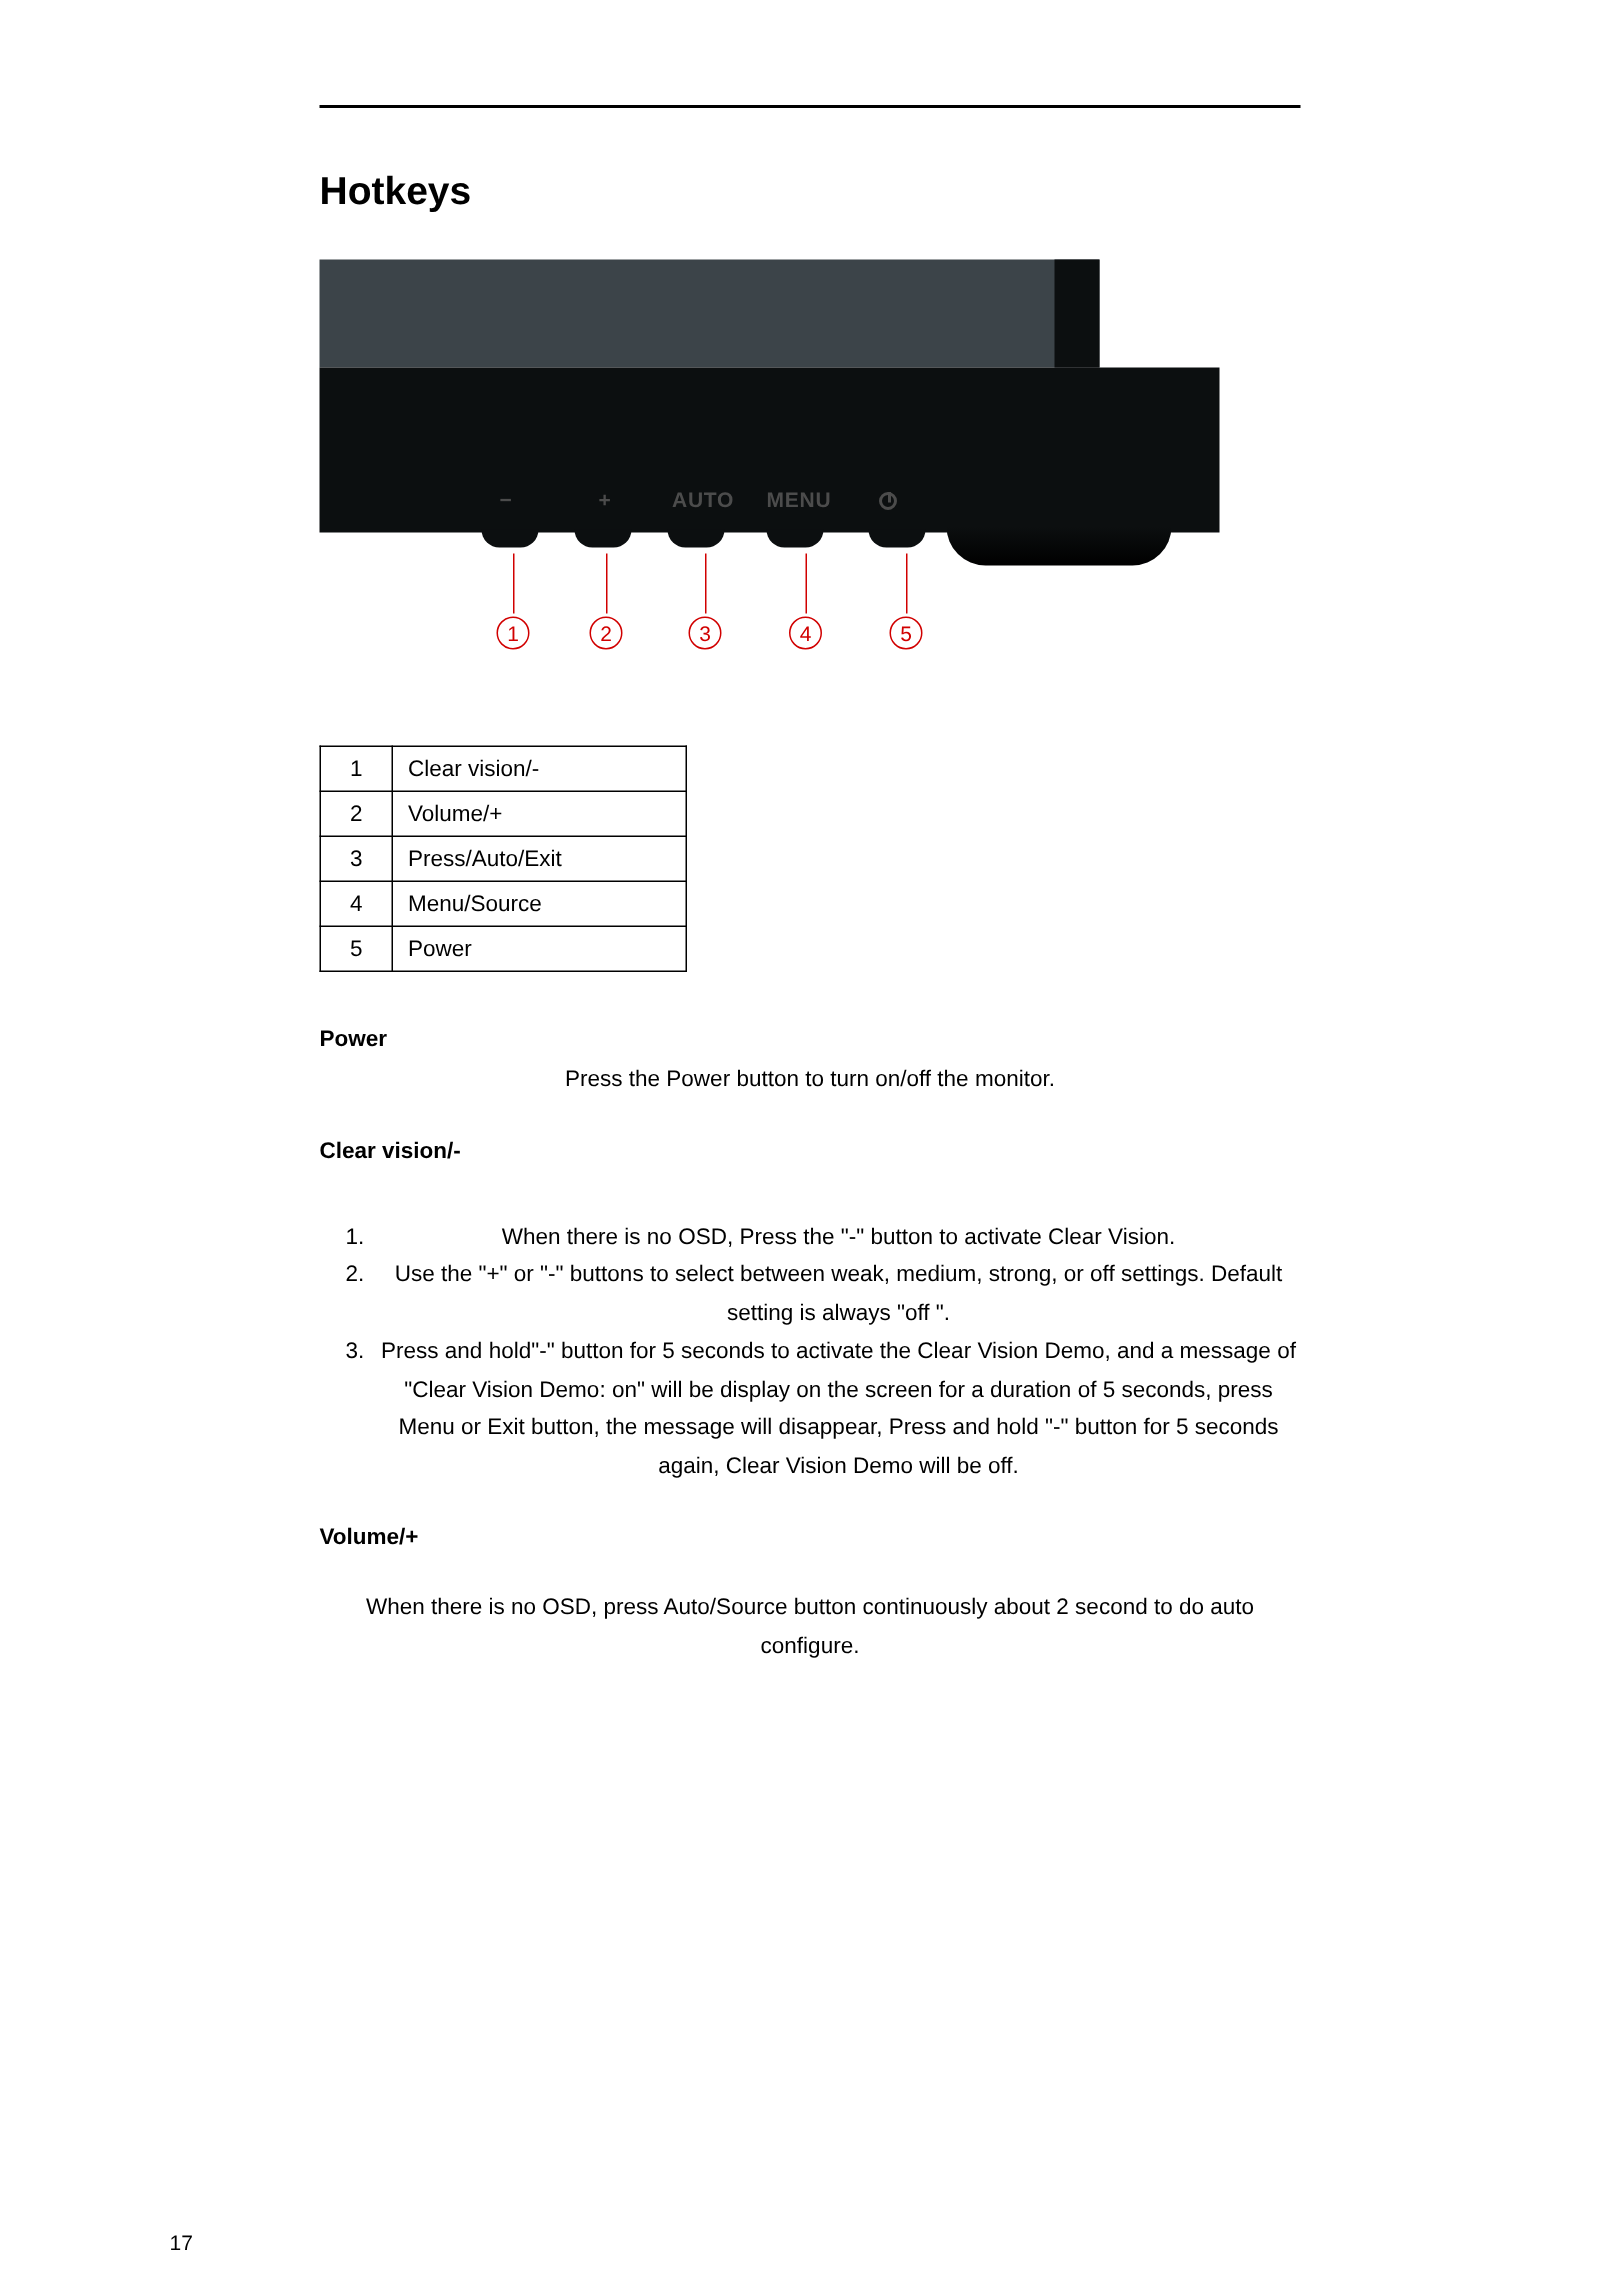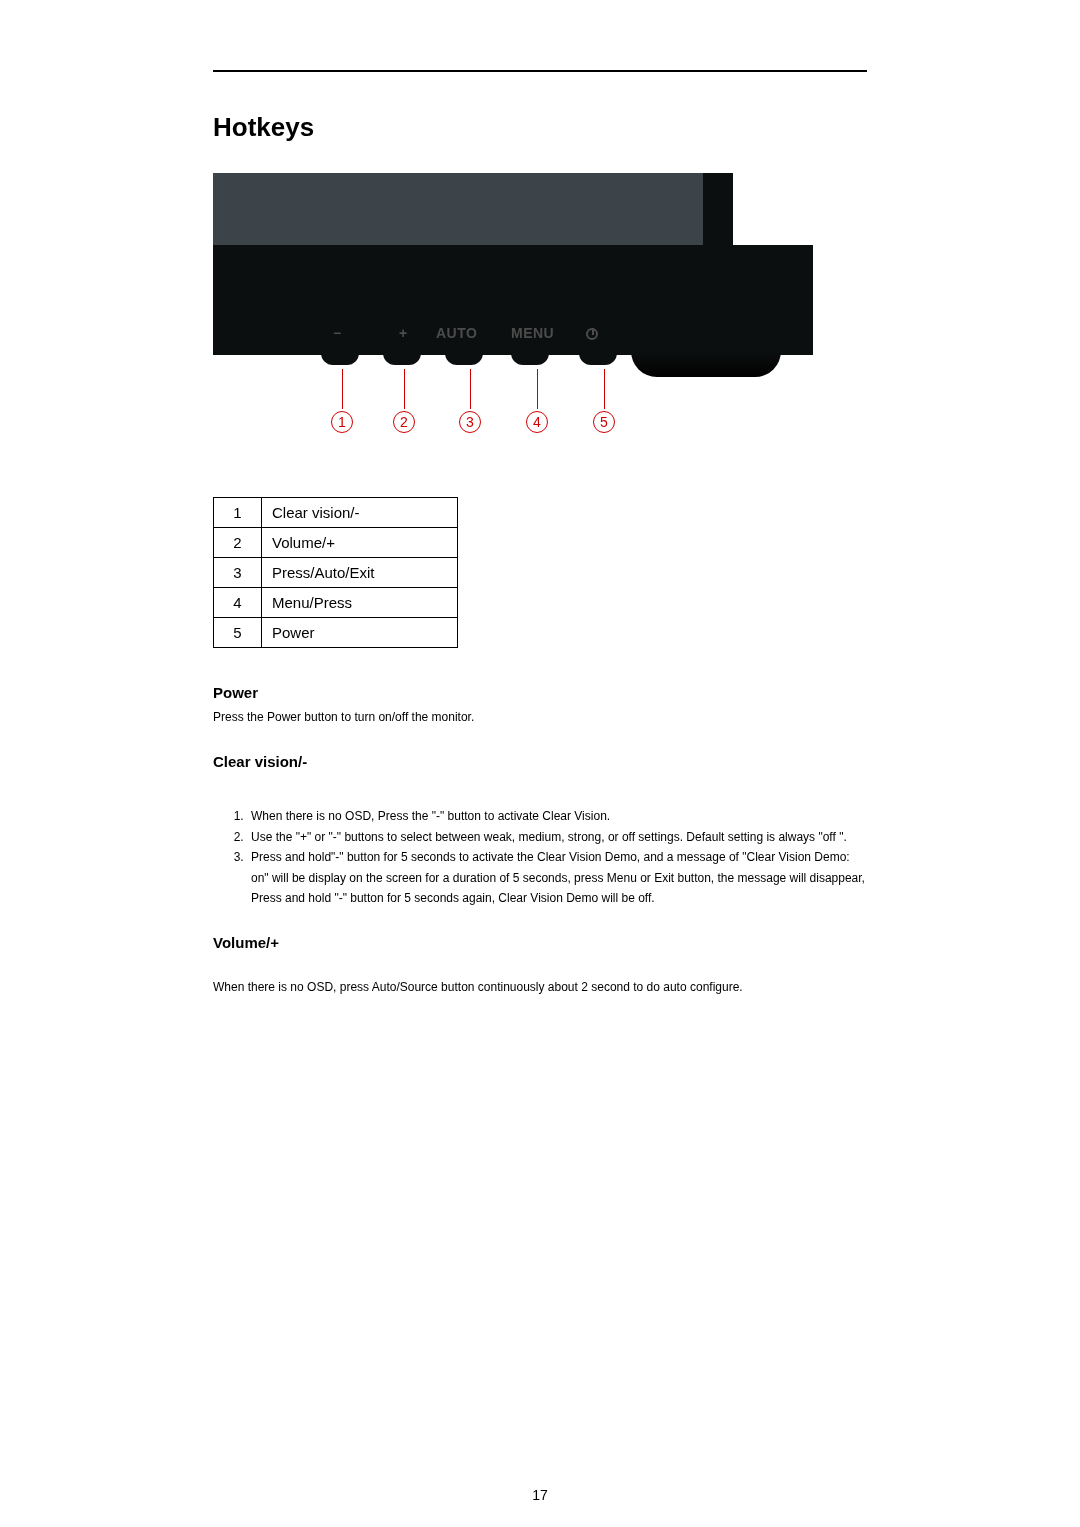--- a/index.html
+++ b/index.html
@@ -48,21 +48,21 @@
     position: absolute;
     bottom: 14px;
     color: #4c4c4c;
     font-size: 14px;
     font-weight: bold;
     letter-spacing: 0.5px;
     white-space: nowrap;
   }
   .btn-label.minus  { left: 120px; }
   .btn-label.plus   { left: 186px; }
-  .btn-label.auto   { left: 223px; }
+  .btn-label.auto   { left: 235px; }
   .btn-label.menu   { left: 298px; }
   .btn-label.power  { left: 373px; }
   .power-icon {
     display: inline-block;
     width: 12px; height: 12px;
     border: 2px solid #4c4c4c;
     border-radius: 50%;
     position: relative;
     vertical-align: middle;
   }
@@ -149,37 +149,37 @@
   }
 
   
   .block { margin-bottom: 26px; }
   .block h3 {
     font-size: 15px;
     font-weight: bold;
     margin-bottom: 6px;
   }
   .block p, .block li {
-    font-size: 12px;
+    font-size: 15px;
     line-height: 1.7;
+    text-align: center;
   }
   .block ol {
     padding-left: 34px;
     margin-top: 36px;
   }
   .block ol li {
     padding-left: 4px;
     margin-bottom: 0;
   }
 
   .page-number {
     position: absolute;
     bottom: 24px;
     left: 0; right: 0;
-    text-align: center;
     font-size: 14px;
   }
 </style>
 </head>
 <body>
 
 <div class="page">
 
   <hr class="top-rule">
 
@@ -239,21 +239,21 @@
     <tr>
       <td class="idx">2</td>
       <td class="lbl">Volume/+</td>
     </tr>
     <tr>
       <td class="idx">3</td>
       <td class="lbl">Press/Auto/Exit</td>
     </tr>
     <tr>
       <td class="idx">4</td>
-      <td class="lbl">Menu/Press</td>
+      <td class="lbl">Menu/Source</td>
     </tr>
     <tr>
       <td class="idx">5</td>
       <td class="lbl">Power</td>
     </tr>
   </tbody>
     </table>
 
   <div class="block">
     <h3>Power</h3>

